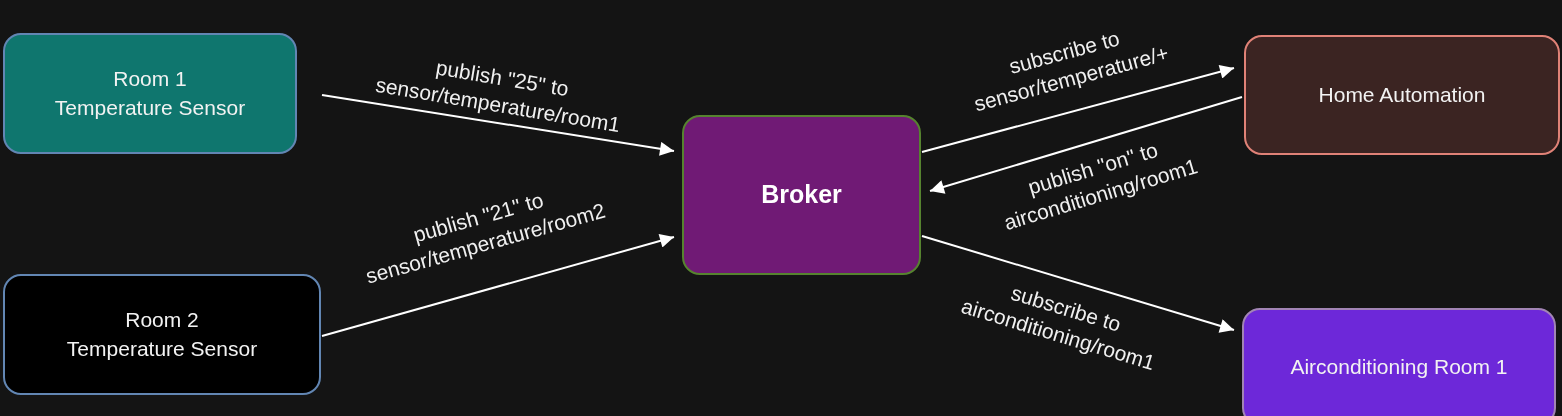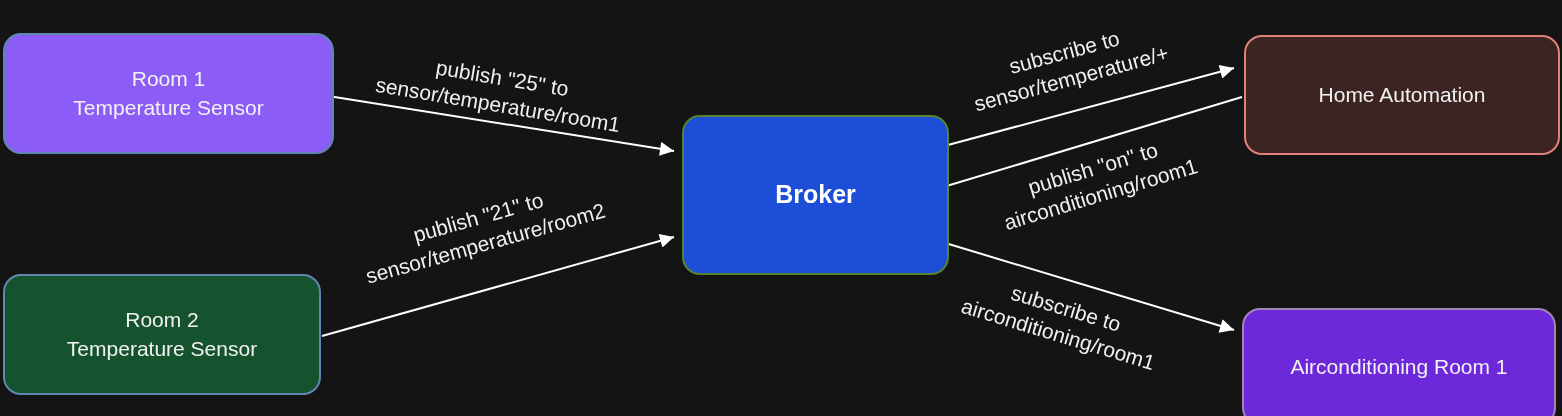--- a/index.html
+++ b/index.html
@@ -36,30 +36,30 @@
     flex-direction: column;
     align-items: center;
     justify-content: center;
     text-align: center;
     font-size: 21px;
     line-height: 1.35;
     color: #f2f2f2;
     white-space: nowrap;
   }
   .node-room1 {
-    left: 3px; top: 33px; width: 331px; height: 121px;
-    background: #8b5cf6; border-color: #6286b3;
+    left: 3px; top: 33px; width: 294px; height: 121px;
+    background: #0f766e; border-color: #6286b3;
   }
   .node-room2 {
     left: 3px; top: 274px; width: 318px; height: 121px;
-    background: #14532d; border-color: #6286b3;
+    background: #000000; border-color: #6286b3;
   }
   .node-broker {
-    left: 682px; top: 115px; width: 267px; height: 160px;
-    background: #1d4ed8; border-color: #56832f;
+    left: 682px; top: 115px; width: 239px; height: 160px;
+    background: #701a75; border-color: #56832f;
     font-size: 25px; font-weight: bold; color: #ffffff;
   }
   .node-home {
     left: 1244px; top: 35px; width: 316px; height: 120px;
     background: #3b2422; border-color: #e08277; align-items: center;
   }
   .node-ac {
     left: 1242px; top: 275px; width: 314px; height: 118px;
     background: #6d28d9; border-color: #a284b5; margin-top: 33px;
   }

